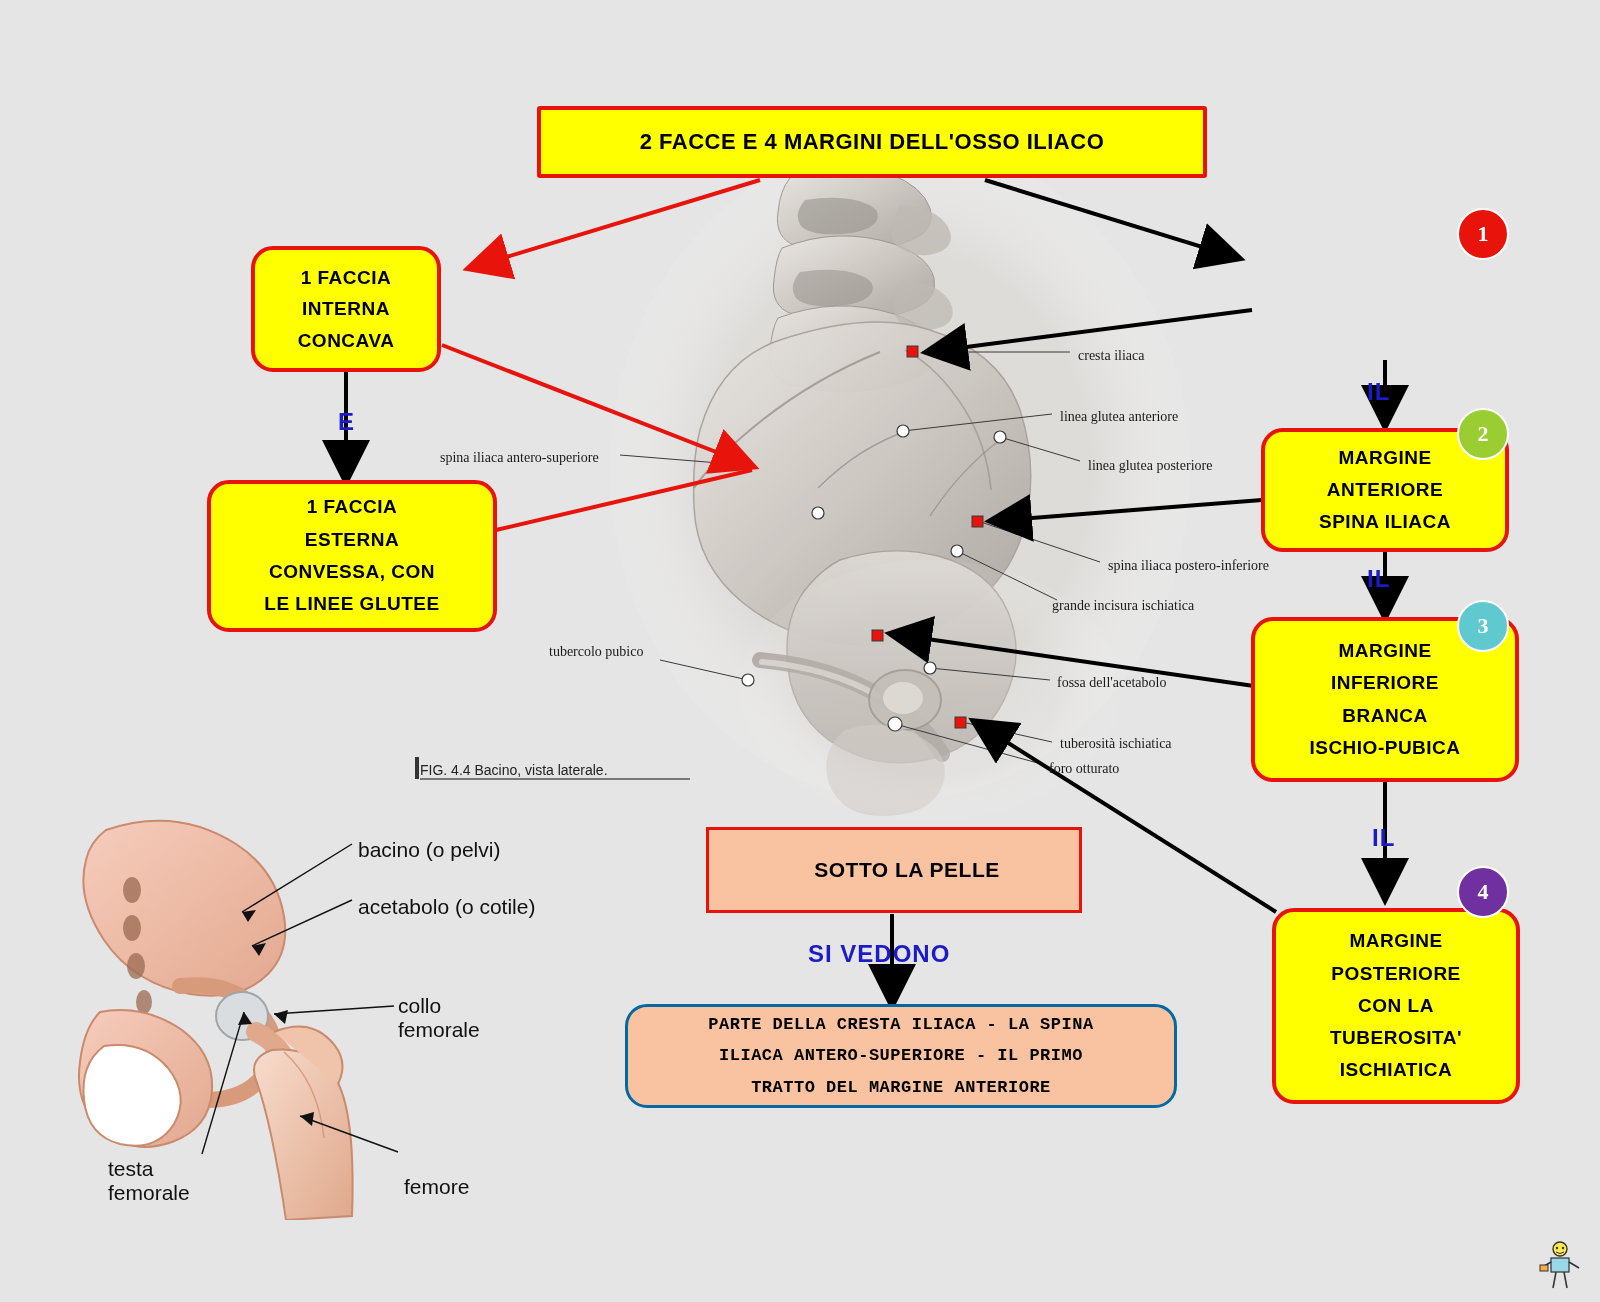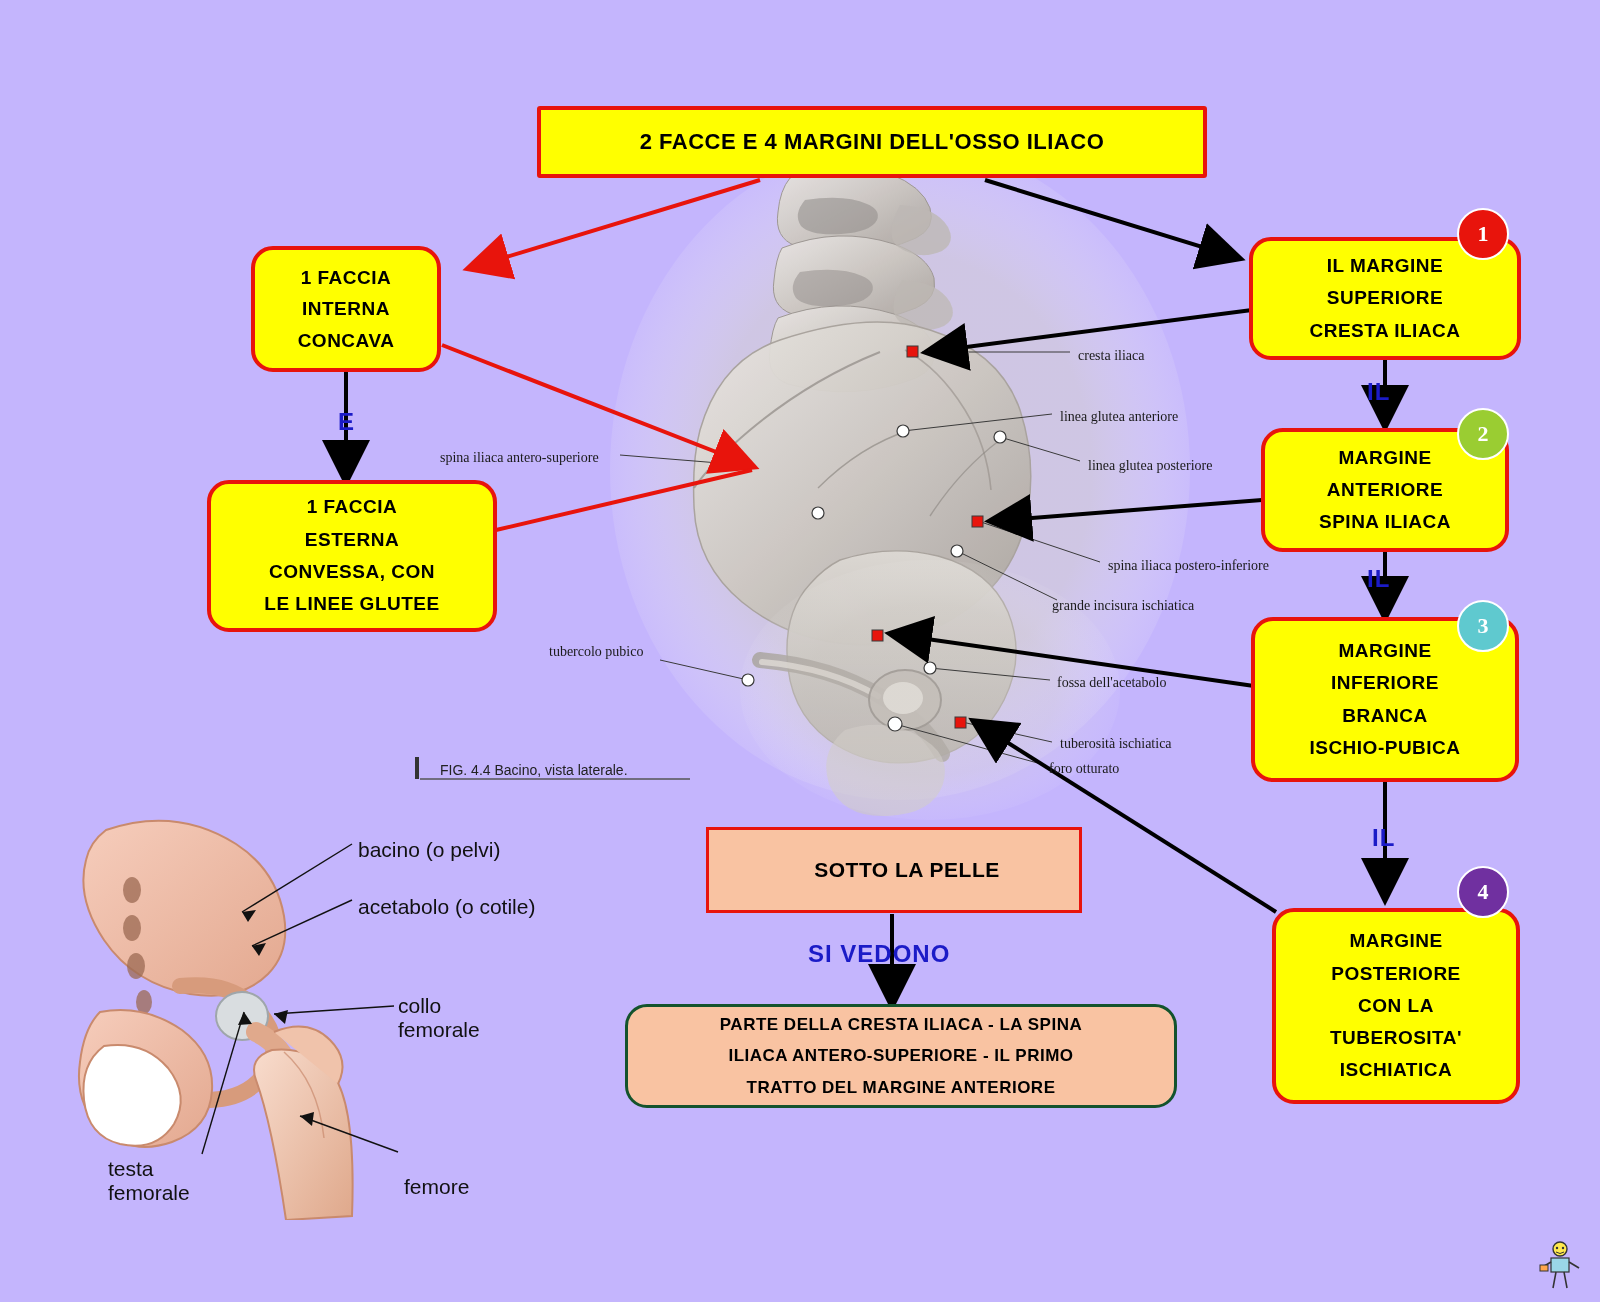--- a/index.html
+++ b/index.html
@@ -8,21 +8,21 @@
     background: #ffffff;
   }
   body {
     font-family: "Liberation Sans", sans-serif;
   }
   #canvas {
     position: relative;
     width: 1600px;
     height: 1302px;
     overflow: hidden;
-    background: #c4b5fd;
+    background: #e5e5e5;
   }
   svg.layer {
     position: absolute;
     left: 0;
     top: 0;
     width: 1600px;
     height: 1302px;
     pointer-events: none;
   }
   .node {
@@ -46,22 +46,23 @@
     background: #ffff00;
     border: 4px solid #e8140c;
     border-radius: 3px;
   }
   .salmon {
     background: #f9c3a2;
     border: 3px solid #e8140c;
   }
   .salmon-round {
     background: #f9c3a2;
-    border: 3px solid #14532d;
+    border: 3px solid #0369a1;
     border-radius: 22px;
+    font-family: Liberation Mono, monospace;
   }
   .line {
     display: block;
     white-space: nowrap;
   }
   .badge {
     position: absolute;
     width: 48px;
     height: 48px;
     border-radius: 50%;
@@ -294,25 +295,20 @@
     <span class="line">CONCAVA</span>
   </div>
 
   <div class="node yellow" style="left:207px; top:480px; width:290px; height:152px; font-size:19px; line-height:1.7;">
     <span class="line">1   FACCIA</span>
     <span class="line">ESTERNA</span>
     <span class="line">CONVESSA,     CON</span>
     <span class="line">LE   LINEE    GLUTEE</span>
   </div>
 
-  <div class="node yellow" style="left:1249px; top:237px; width:272px; height:123px; font-size:19px; line-height:1.7;">
-    <span class="line">IL    MARGINE</span>
-    <span class="line">SUPERIORE</span>
-    <span class="line">CRESTA    ILIACA</span>
-  </div>
   <div class="badge" style="left:1457px; top:208px; background:#e8140c;">
     <span>1</span>
   </div>
 
   <div class="node yellow" style="left:1261px; top:428px; width:248px; height:124px; font-size:19px; line-height:1.7;">
     <span class="line">MARGINE</span>
     <span class="line">ANTERIORE</span>
     <span class="line">SPINA    ILIACA</span>
   </div>
   <div class="badge" style="left:1457px; top:408px; background:#9acd32;">
@@ -360,21 +356,21 @@
   <div class="anat-label" style="left:1060px; top:409px;">linea glutea anteriore</div>
   <div class="anat-label" style="left:1088px; top:458px;text-align:right;">linea glutea posteriore</div>
   <div class="anat-label" style="left:440px; top:450px;">spina iliaca antero-superiore</div>
   <div class="anat-label" style="left:1108px; top:558px;">spina iliaca postero-inferiore</div>
   <div class="anat-label" style="left:1052px; top:598px;">grande incisura ischiatica</div>
   <div class="anat-label" style="left:549px; top:644px;">tubercolo pubico</div>
   <div class="anat-label" style="left:1057px; top:675px;">fossa dell'acetabolo</div>
   <div class="anat-label" style="left:1060px; top:736px;">tuberosità ischiatica</div>
   <div class="anat-label" style="left:1049px; top:761px;">foro otturato</div>
 
-  <div class="fig-caption" style="left:440px; top:762px;">FIG. 4.4 Bacino, vista laterale.</div>
+  <div class="fig-caption" style="left:420px; top:762px;">FIG. 4.4 Bacino, vista laterale.</div>
 
   <div class="pelvis-label" style="left:358px; top:838px;">bacino (o pelvi)</div>
   <div class="pelvis-label" style="left:358px; top:895px;">acetabolo (o cotile)</div>
   <div class="pelvis-label" style="left:398px; top:994px;">collo
 femorale</div>
   <div class="pelvis-label" style="left:404px; top:1146px;margin-top:29px;">femore</div>
   <div class="pelvis-label" style="left:108px; top:1157px;">testa
 femorale</div>
 
   <svg class="stickman" viewBox="0 0 44 52">

